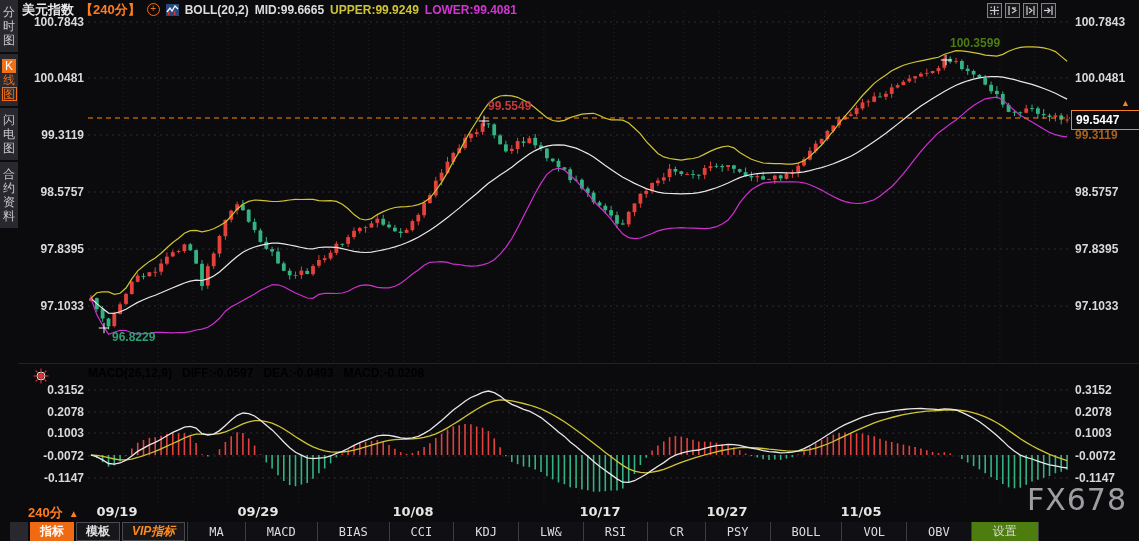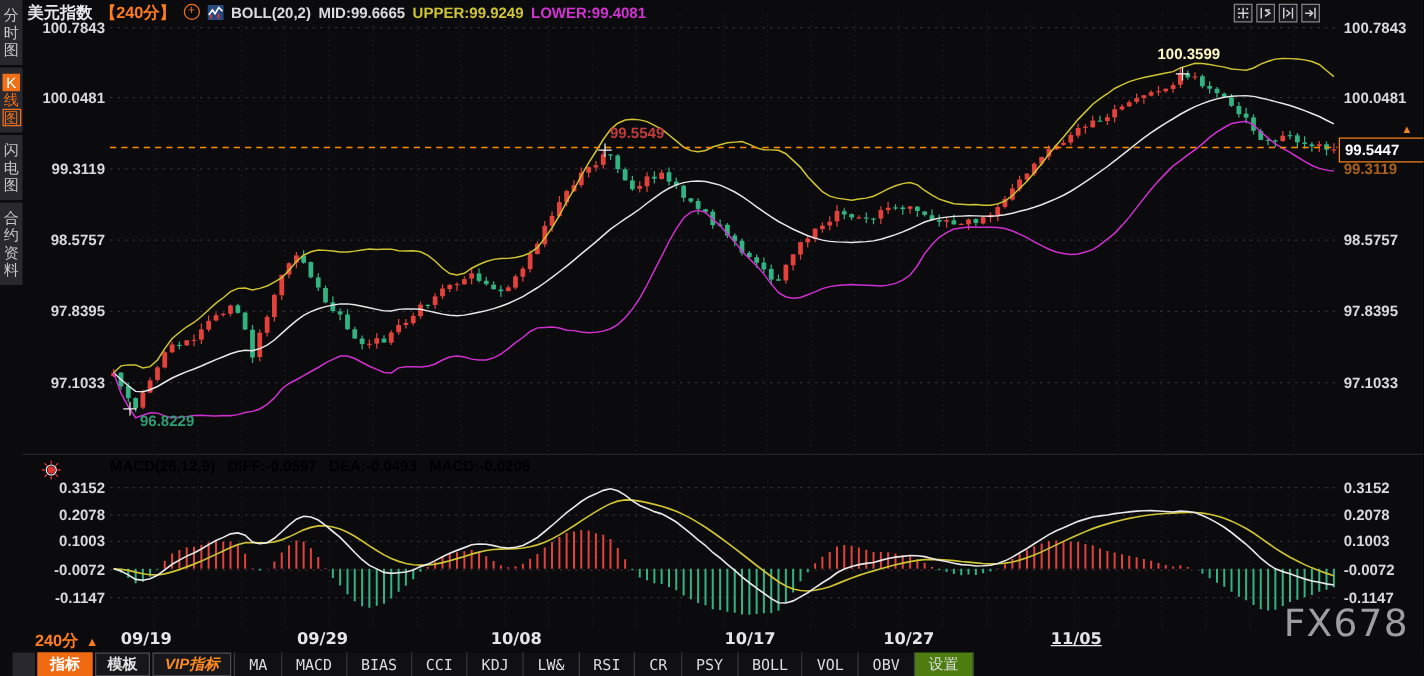--- a/index.html
+++ b/index.html
@@ -51,21 +51,21 @@
   .xdate{position:absolute;top:1px;transform:translateX(-50%);color:#e6e6e6;font-size:13px;
          font-weight:700;font-family:"DejaVu Sans",sans-serif;}
   
   .btoolbar{position:absolute;left:0;bottom:0;width:1139px;height:19px;background:#0b0b0e;
             display:flex;align-items:stretch;font-size:12px;margin-left:10px;}
   .bt-corner{width:18px;background:#28282e;margin-right:2px;}
   .bt-tab{display:flex;align-items:center;padding:0 9px;border:1px solid #4a4a50;margin-right:2px;
           color:#e3e3e3;cursor:pointer;background:#17171b;font-weight:700;}
   .bt-tab.active{background:#ef6a10;border-color:#ef6a10;color:#fff;}
   .bt-tab.vip{color:#ff8a1e;font-style:italic;}
-  .bt-ind{display:flex;align-items:center;padding:0 11px;border-right:1px solid #3c3c42;
+  .bt-ind{display:flex;align-items:center;padding:0 21px;border-right:1px solid #3c3c42;
           color:#dcdcdc;cursor:pointer;background:#101014;
           font-family:"DejaVu Sans Mono",monospace;font-size:12px;}
   .bt-ind.first{border-left:1px solid #3c3c42;}
   .bt-ind.settings{background:#4d7c0f;font-family:"Liberation Sans",sans-serif;}
   .watermark{position:absolute;right:12px;top:482px;font-size:30px;color:rgba(195,195,200,0.8);
              font-family:"DejaVu Sans",sans-serif;letter-spacing:1px;z-index:3;}
 </style>
 </head>
 <body>
 
@@ -761,21 +761,21 @@
 
   <div class="xrow">
     <span class="xper">
       <span>240分</span><span class="tri">▲</span>
     </span>
   <span class="xdate" style="left: 117px;">09/19</span>
       <span class="xdate" style="left: 258px;">09/29</span>
       <span class="xdate" style="left: 413px;">10/08</span>
       <span class="xdate" style="left: 600px;">10/17</span>
       <span class="xdate" style="left: 727px;">10/27</span>
-      <span class="xdate" style="left: 861px; text-decoration: underline;">11/05</span>
+      <span class="xdate" style="left: 861px;">11/05</span>
     </div>
 
   <div class="watermark">FX678</div>
 
   <div class="btoolbar">
     <div class="bt-corner"></div>
   <div class="bt-tab active">指标</div>
       <div class="bt-tab">模板</div>
       <div class="bt-tab vip">VIP指标</div>
       <div class="bt-ind first">MA</div>
@@ -813,21 +813,21 @@
     <div class="axlab" style="top: 433px; left: 1075px;">0.1003</div>
     <div class="axlab" style="top: 456px; left: 22px; width: 62px; text-align: right;">-0.0072</div>
     <div class="axlab" style="top: 456px; left: 1075px;">-0.0072</div>
     <div class="axlab" style="top: 478px; left: 22px; width: 62px; text-align: right;">-0.1147</div>
     <div class="axlab" style="top: 478px; left: 1075px;">-0.1147</div>
     <div class="anno" style="left: 488px; top: 99px; color: rgb(194, 60, 60);">99.5549</div>
     <div class="cross" style="left: 484px; top: 118px;"><svg width="11" height="11" viewBox="0 0 11 11" stroke="#f2f2f2" stroke-width="1">
         <line x1="5.5" y1="0" x2="5.5" y2="11"></line>
         <line x1="0" y1="5.5" x2="11" y2="5.5"></line>
       </svg></div>
-    <div class="anno" style="left: 926px; top: 36px; color: #fef9c3; text-align: right;">100.3599</div>
+    <div class="anno" style="left: 950px; top: 36px; color: #4d7c0f; text-align: right;">100.3599</div>
     <div class="cross" style="left: 946px; top: 57px;"><svg width="11" height="11" viewBox="0 0 11 11" stroke="#f2f2f2" stroke-width="1">
         <line x1="5.5" y1="0" x2="5.5" y2="11"></line>
         <line x1="0" y1="5.5" x2="11" y2="5.5"></line>
       </svg></div>
     <div class="anno" style="left: 112px; top: 330px; color: rgb(47, 158, 116);">96.8229</div>
     <div class="cross" style="left: 104px; top: 325px;"><svg width="11" height="11" viewBox="0 0 11 11" stroke="#f2f2f2" stroke-width="1">
         <line x1="5.5" y1="0" x2="5.5" y2="11"></line>
         <line x1="0" y1="5.5" x2="11" y2="5.5"></line>
       </svg></div>
   </div>

